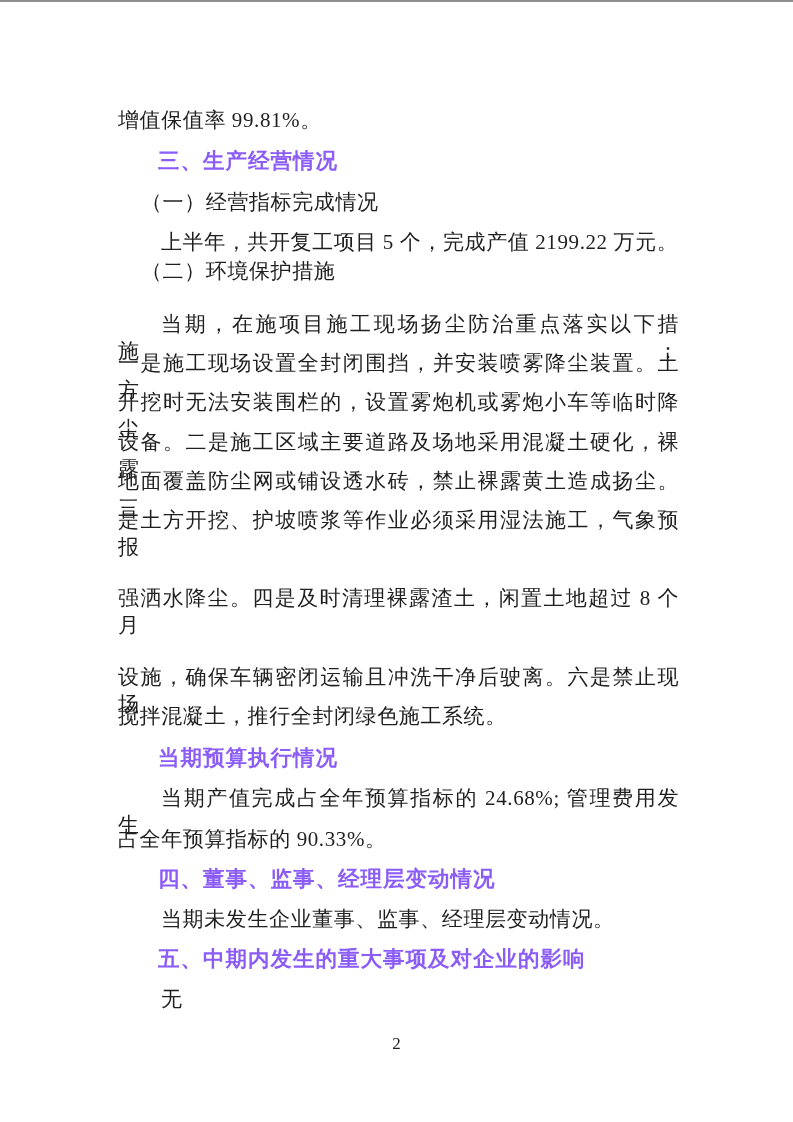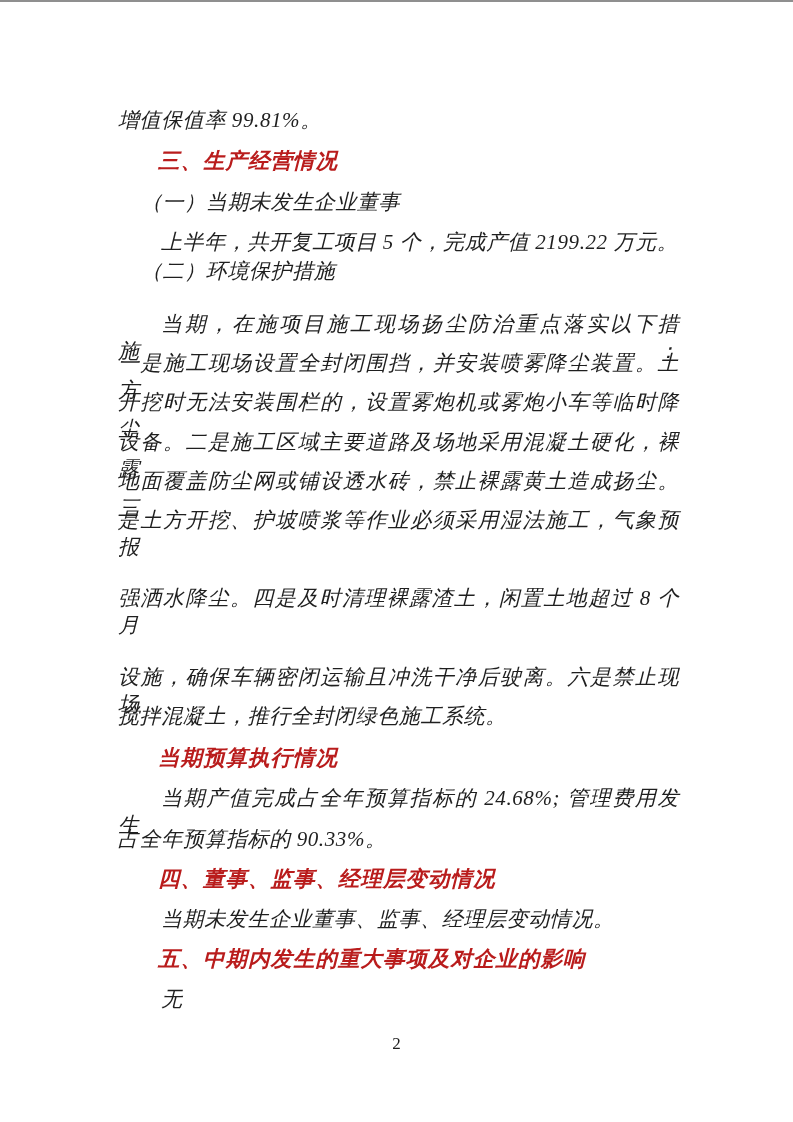--- a/index.html
+++ b/index.html
@@ -21,41 +21,40 @@
     width: 100%;
     height: 2px;
     background: #8f8f8f;
   }
   .text-block {
     position: absolute;
     left: 118px;
     top: 0;
     width: 561px;
     height: 1103px;
-    font-style: italic;
   }
   .line {
     position: absolute;
     left: 0;
     width: 100%;
     line-height: 27px;
     white-space: nowrap;
     color: #1f1f1f;
   }
   .body-text {
     font-family: "Liberation Serif", serif;
     font-size: 21px;
     letter-spacing: 0.6px;
   }
   .heading {
     font-family: "Liberation Sans", sans-serif;
     font-weight: bold;
     font-size: 21.5px;
     letter-spacing: 1px;
-    color: #b91c1c;
+    color: #8b5cf6;
   }
   .ind2 { text-indent: 43px; }      
   .ind-sub { text-indent: 23px; }   
   .ind-h { text-indent: 40px; }     
   .just {
     white-space: normal;
     text-align: justify;
     text-align-last: justify;
   }
   .page-number {
@@ -71,21 +70,21 @@
 </style>
 </head>
 <body>
 
 <div class="page">
   <div class="top-edge"></div>
 
   <div class="text-block">
     <div class="line body-text" style="top:107px">增值保值率 99.81%。</div>
     <div class="line heading ind-h" style="top:148px">三、生产经营情况</div>
-    <div class="line body-text ind-sub" style="top:189px">（一）当期未发生企业董事</div>
+    <div class="line body-text ind-sub" style="top:189px">（一）经营指标完成情况</div>
     <div class="line body-text ind2" style="top:229px">上半年，共开复工项目 5 个，完成产值 2199.22 万元。</div>
     <div class="line body-text ind-sub" style="top:258px">（二）环境保护措施</div>
     <div class="line body-text ind2 just" style="top:311px">当期，在施项目施工现场扬尘防治重点落实以下措施：</div>
     <div class="line body-text just" style="top:350px">一是施工现场设置全封闭围挡，并安装喷雾降尘装置。土方</div>
     <div class="line body-text just" style="top:389px">开挖时无法安装围栏的，设置雾炮机或雾炮小车等临时降尘</div>
     <div class="line body-text just" style="top:429px">设备。二是施工区域主要道路及场地采用混凝土硬化，裸露</div>
     <div class="line body-text just" style="top:468px">地面覆盖防尘网或铺设透水砖，禁止裸露黄土造成扬尘。三</div>
     <div class="line body-text just" style="top:507px">是土方开挖、护坡喷浆等作业必须采用湿法施工，气象预报</div>
     <div class="line body-text just" style="top:585px">强洒水降尘。四是及时清理裸露渣土，闲置土地超过 8 个月</div>
     <div class="line body-text just" style="top:664px">设施，确保车辆密闭运输且冲洗干净后驶离。六是禁止现场</div>

